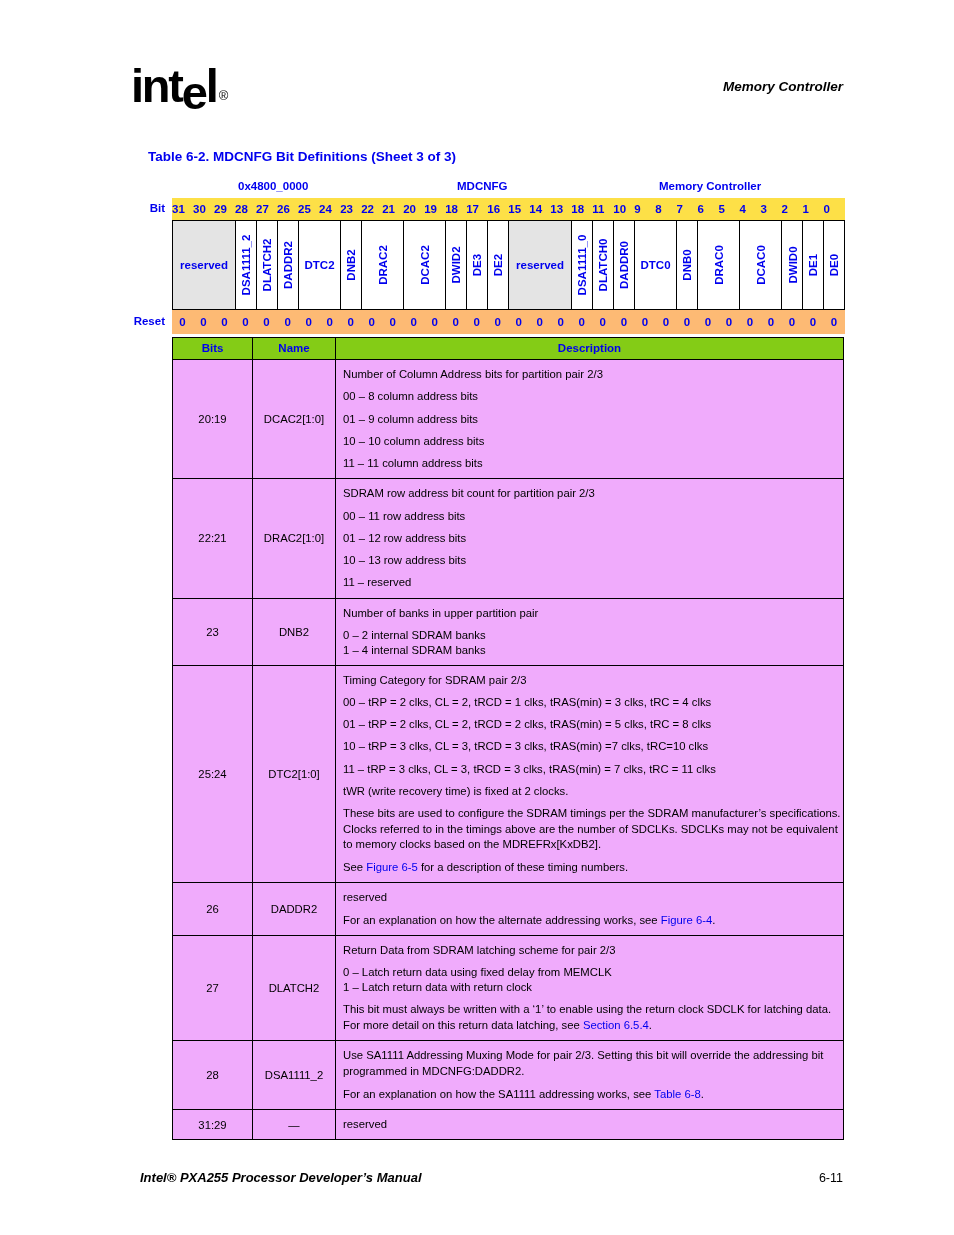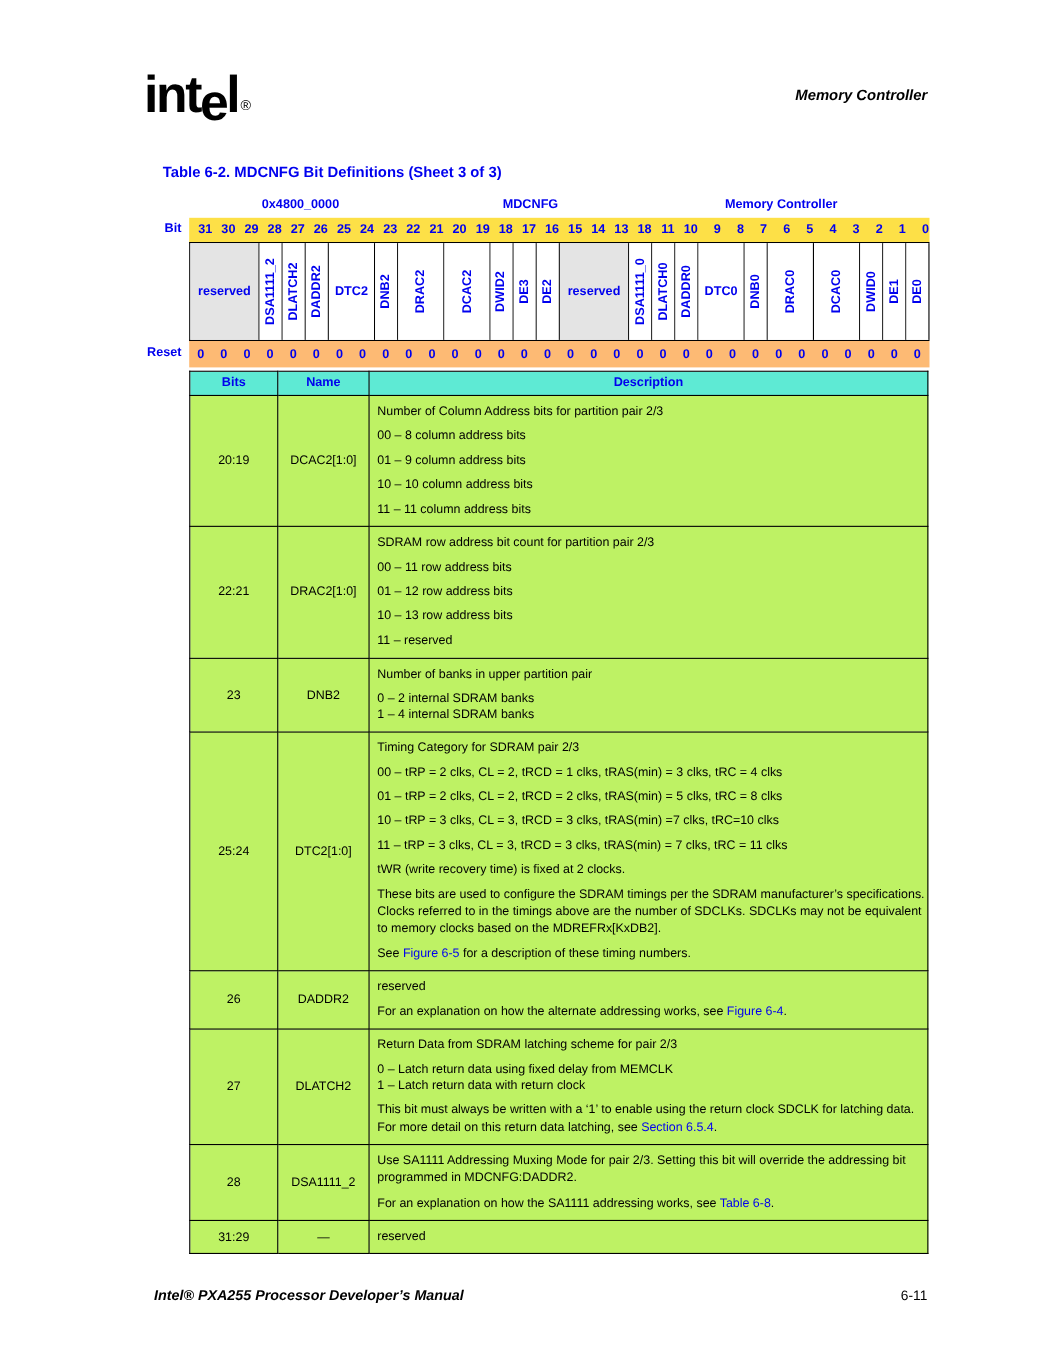--- a/index.html
+++ b/index.html
@@ -108,21 +108,21 @@
 
   
   #bit-numbers {
     height: 22px;
     background: #fde047;
     align-items: center;
   }
   #bit-numbers .reg-side-label { top: 4px; }
   #bit-numbers .bitnum {
     width: 21.03px;
-    text-align: right;
+    text-align: left;
     font-size: 11.5px;
     font-weight: bold;
     color: #0000ee;
     line-height: 22px;
   }
 
   
   #field-row {
     height: 88px;
     background: #e4e4e4;
@@ -180,28 +180,28 @@
 
   #desc-table th {
     border: 1.1px solid #000;
     border-top-width: 1.6px;
     border-bottom-width: 1.6px;
     font-size: 11.5px;
     font-weight: bold;
     color: #0000ee;
     padding: 4px 0 5px 0;
     text-align: center;
-    background: #5eead4;
+    background: #84cc16;
   }
   #desc-table td {
     border: 1.1px solid #000;
     font-size: 11.3px;
     color: #000;
     vertical-align: middle;
-    background: #bef264;
+    background: #f0abfc;
   }
   #desc-table tr:last-child td { border-bottom-width: 1.6px; }
 
   td.cell-bits, td.cell-name {
     text-align: center;
     padding: 4px 2px;
     white-space: nowrap;
   }
   td.cell-desc {
     padding: 7px 0 7px 7px;

